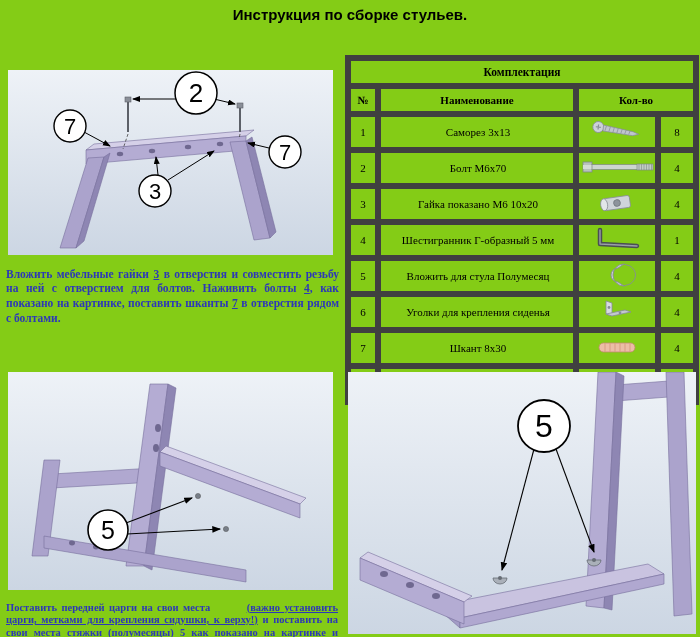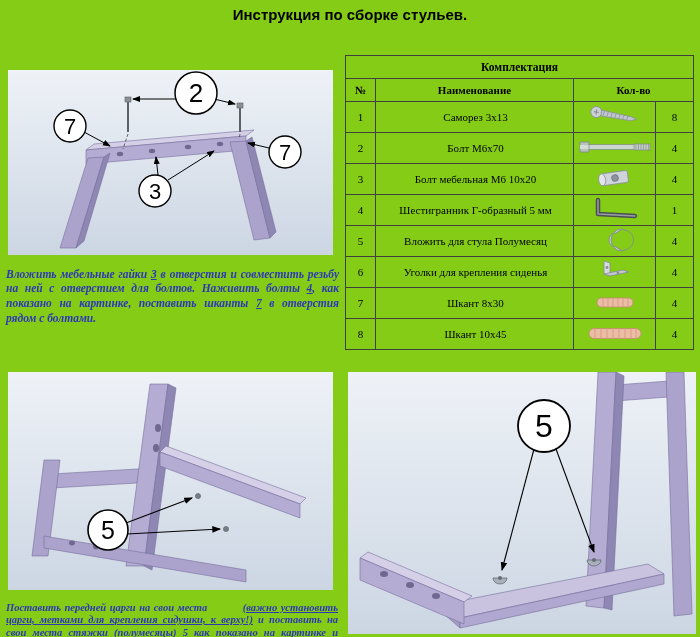--- a/index.html
+++ b/index.html
@@ -6,28 +6,28 @@
   body{background:#fff;}
   .page{position:relative;width:700px;height:637px;background:#84cc16;overflow:hidden;
         font-family:"Liberation Serif",serif;color:#000;}
   .title{position:absolute;top:6px;left:0;width:100%;text-align:center;
          font-family:"Liberation Sans",sans-serif;font-size:15px;font-weight:bold;}
   .step-heading{position:absolute;left:30px;top:53px;font-size:11.5px;}
   .step-heading .num{display:inline-block;width:22px;}
   .d1{position:absolute;left:8px;top:70px;}
   .d2{position:absolute;left:8px;top:372px;}
   .d3{position:absolute;left:348px;top:372px;}
-  .instr{font-weight:bold;color:#2c38b8;text-align:justify;font-style:italic;}
+  .instr{font-weight:bold;color:#2c38b8;text-align:justify;}
   .instr1{position:absolute;left:6px;top:255px;width:333px;font-size:11.5px;line-height:1.28;}
   .instr2{position:absolute;left:6px;top:591px;width:332px;font-size:10.5px;line-height:1.2;}
   .ref{text-decoration:underline;}
   .bu{text-decoration:underline;margin-left:32px;}
   .tablewrap{position:absolute;left:345px;top:55px;width:348px;}
   table{border-collapse:collapse;width:100%;font-size:11px;table-layout:fixed;}
-  td,th{border:1px solid #404040;padding:2px 4px;vertical-align:middle;height:26px;}
+  td,th{border:6px solid #404040;padding:2px 4px;vertical-align:middle;height:26px;}
   .tbl-title{font-weight:bold;text-align:center;font-size:11.5px;height:18px;}
   th{font-weight:bold;text-align:center;height:18px;}
   td.c{text-align:center;}
   td.name{text-align:center;padding-left:6px;}
   .icon-cell{text-align:center;padding:1px 2px;}
   svg text.co{font-family:"Liberation Sans",sans-serif;fill:#000;}
 </style>
 </head>
 <body>
 
@@ -145,21 +145,21 @@
             <rect x="11" y="7.5" width="47" height="5" fill="#ccd6d0" stroke="#7e8a84" stroke-width="0.7"></rect>
             <rect x="56" y="7" width="16" height="6" fill="#c2ccc6" stroke="#7e8a84" stroke-width="0.7"></rect>
             <path d="M58,7 v6 M60.5,7 v6 M63,7 v6 M65.5,7 v6 M68,7 v6 M70.5,7 v6" stroke="#7e8a84" stroke-width="0.6"></path>
           </svg>
         </td>
         <td class="c">4</td>
       </tr>
 
       <tr>
         <td class="c">3</td>
-        <td class="name">Болт мебельная М6 10х20</td>
+        <td class="name">Гайка показано М6 10х20</td>
         <td class="icon-cell">
           <svg width="44" height="22" viewBox="0 0 44 22">
                 <g transform="rotate(-8 22 11)">
             <rect x="9" y="5" width="26" height="12" rx="2" fill="#cfd4da" stroke="#868c96" stroke-width="0.8"></rect>
             <ellipse cx="9" cy="11" rx="3.5" ry="6" fill="#e2e6ea" stroke="#868c96" stroke-width="0.8"></ellipse>
             <circle cx="22" cy="11" r="3.4" fill="#8d939c" stroke="#6a7078" stroke-width="0.7"></circle>
           </g>
               </svg>
         </td>
         <td class="c">4</td>

